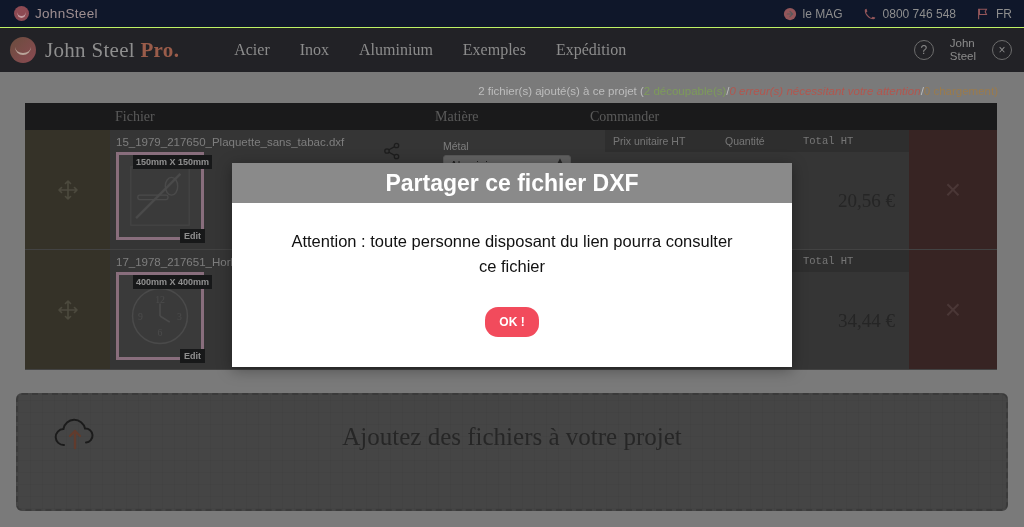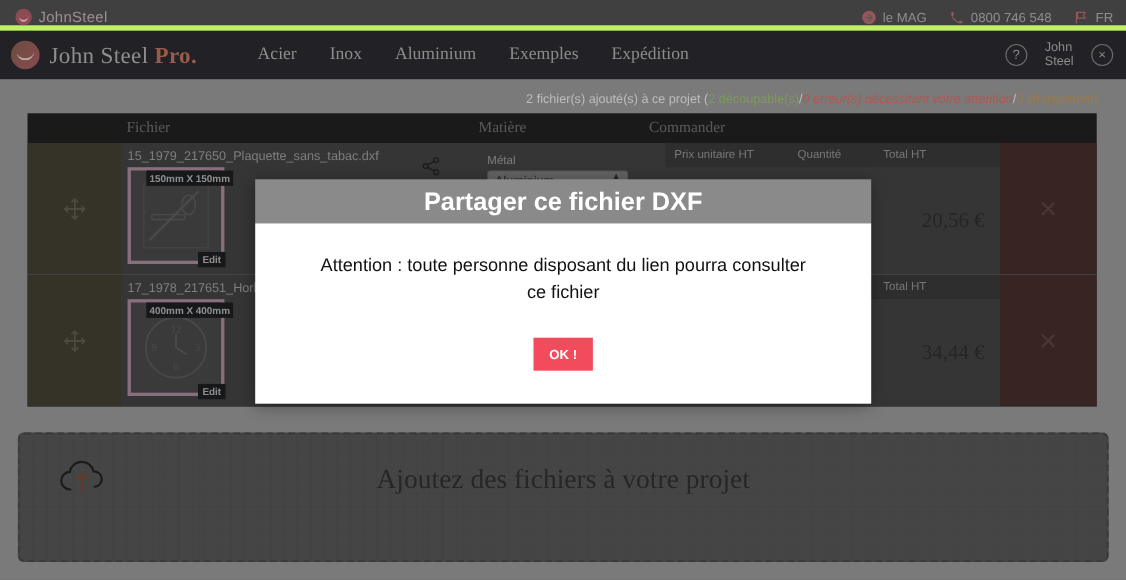--- a/index.html
+++ b/index.html
@@ -10,23 +10,23 @@
     overflow: hidden;
   }
   #page { position: relative; width: 1024px; height: 527px; background: #7a7a7a; }
 
   
   .dimmed { filter: brightness(0.62) saturate(0.55); }
 
   
   .topbar {
     position: absolute; top: 0; left: 0; width: 1024px; height: 28px;
-    background: #404040;
-    display: flex; align-items: flex-end;
-    border-bottom: 5px solid #bef264;
+    background: #0f172a;
+    display: flex; align-items: center;
+    border-bottom: 1px solid #bef264;
   }
   .brand-mini { display: flex; align-items: center; gap: 6px; margin-left: 14px; }
   .brand-mini .dot {
     width: 15px; height: 15px; border-radius: 50%;
     background: #8d4a53; display: inline-block; position: relative;
   }
   .brand-mini .dot::after {
     content: ""; position: absolute; left: 3px; top: 6px; width: 9px; height: 4px;
     border-bottom: 2px solid #c3a0a5; border-radius: 50%/0 0 100% 100%;
   }
@@ -126,21 +126,21 @@
   .sel {
     width: 128px; height: 20px; background: #9d9d9d; border: 1px solid #8a8a8a;
     border-radius: 3px; font-size: 11.5px; color: #2e2e2e;
     display: flex; align-items: center; padding: 0 6px; position: relative;
   }
   .sel .caret { margin-left: auto; font-size: 8px; line-height: 8px; color: #3d3d3d; }
 
   .c-cmd { flex: 1; display: flex; flex-direction: column; }
   .cmd-head { display: flex; height: 22px; background: #4b4b4b; align-items: center; color: #bdbdbd; font-size: 10.5px; }
   .cmd-head span { padding-left: 8px; }
-  .ch1 { width: 112px; } .ch2 { width: 78px; } .ch3 { flex: 1; }
+  .ch1 { width: 112px; } .ch2 { width: 78px; } .ch3 { flex: 1; font-family: Liberation Mono, monospace; }
   .cmd-body { flex: 1; display: flex; align-items: center; }
   .cb1 { width: 112px; } .cb2 { width: 78px; }
   .cb3 { flex: 1; text-align: right; padding-right: 14px; font-size: 19px; color: #3b3b3b;
          font-family: "Liberation Serif", serif; }
   .c-del {
     width: 88px; background: #6d3433; color: #8c5451;
     display: flex; align-items: center; justify-content: center; font-size: 28px; font-weight: 300;
   }
 
   
@@ -168,21 +168,21 @@
   }
   .modal-head {
     height: 40px; background: #8a8a8a;
     display: flex; align-items: center; justify-content: center;
     color: #ffffff; font-size: 23px; font-weight: bold;
   }
   .modal-body { background: #ffffff; padding: 26px 52px 30px; text-align: center; }
   .modal-msg { font-size: 16.5px; color: #111111; line-height: 25px; }
   .modal-ok {
     margin: 28px auto 0; display: block;
-    background: #f24b5c; color: #ffffff; border: none; border-radius: 0;
+    background: #f24b5c; color: #ffffff; border: none; border-radius: 13px;
     font-size: 12px; font-weight: bold; padding: 8px 14px; cursor: pointer;
   }
 </style>
 </head>
 <body>
 
 <div id="page">
 
   <div class="topbar">
     <div class="brand-mini">

